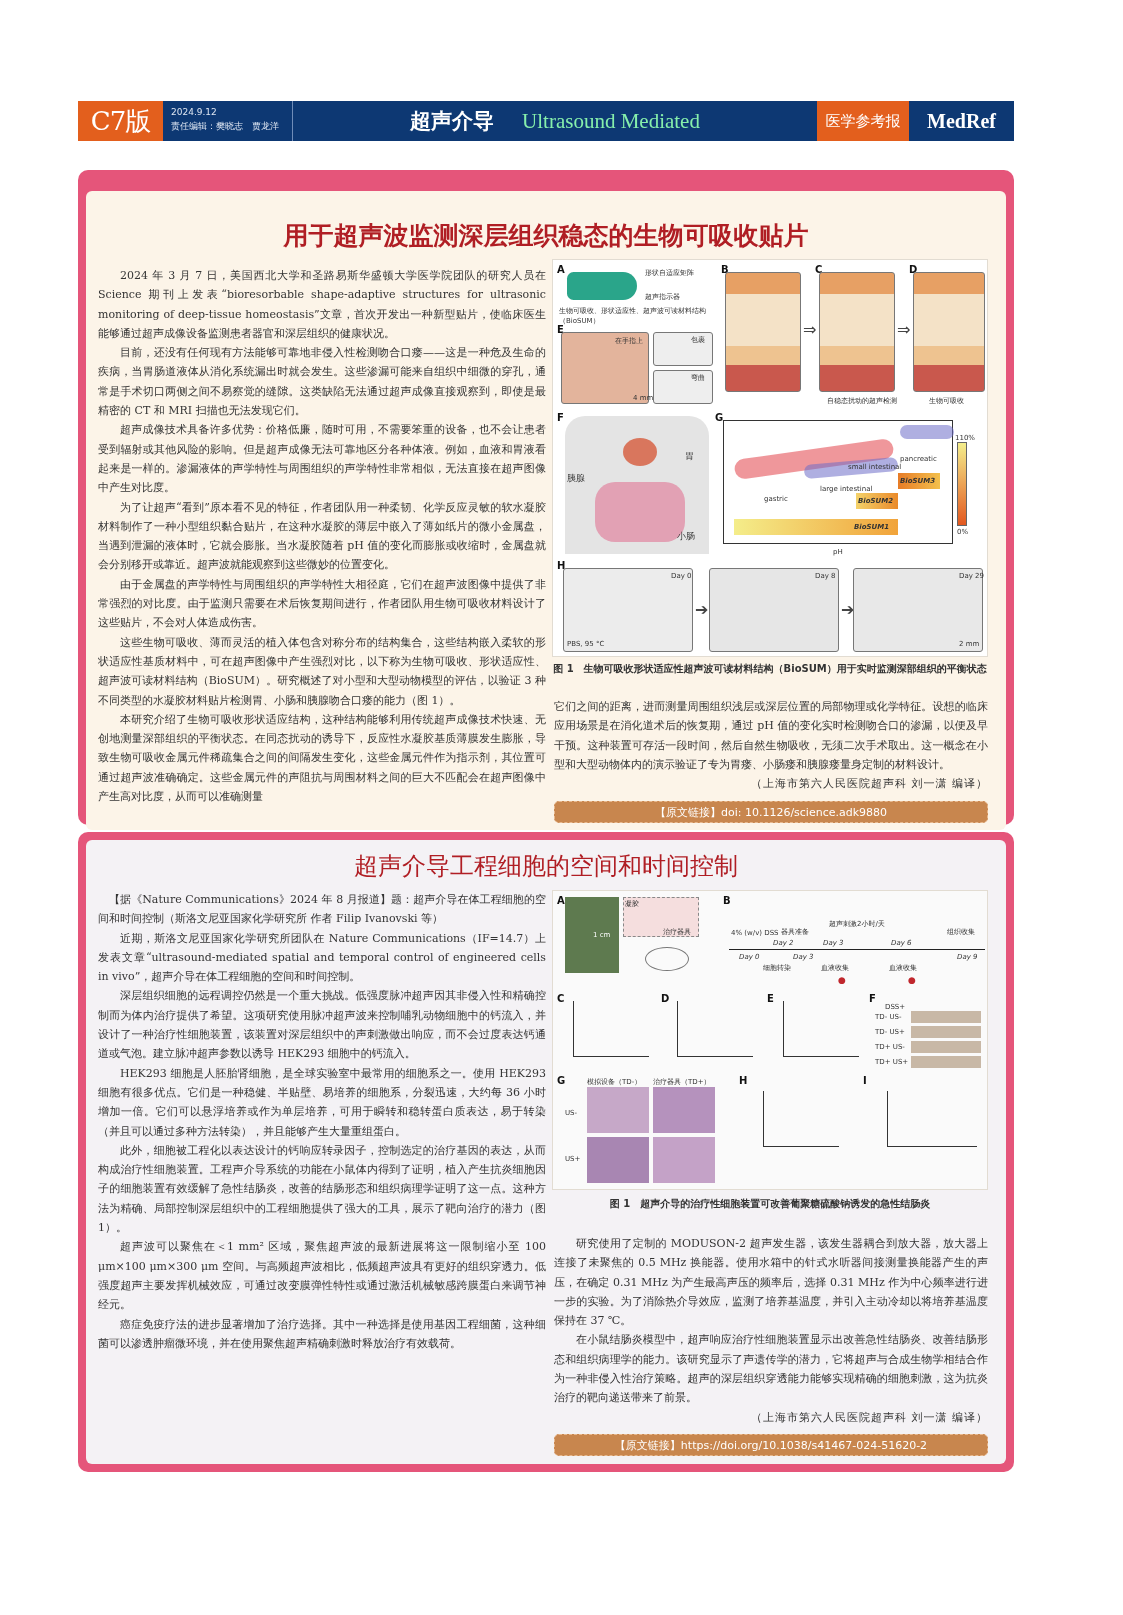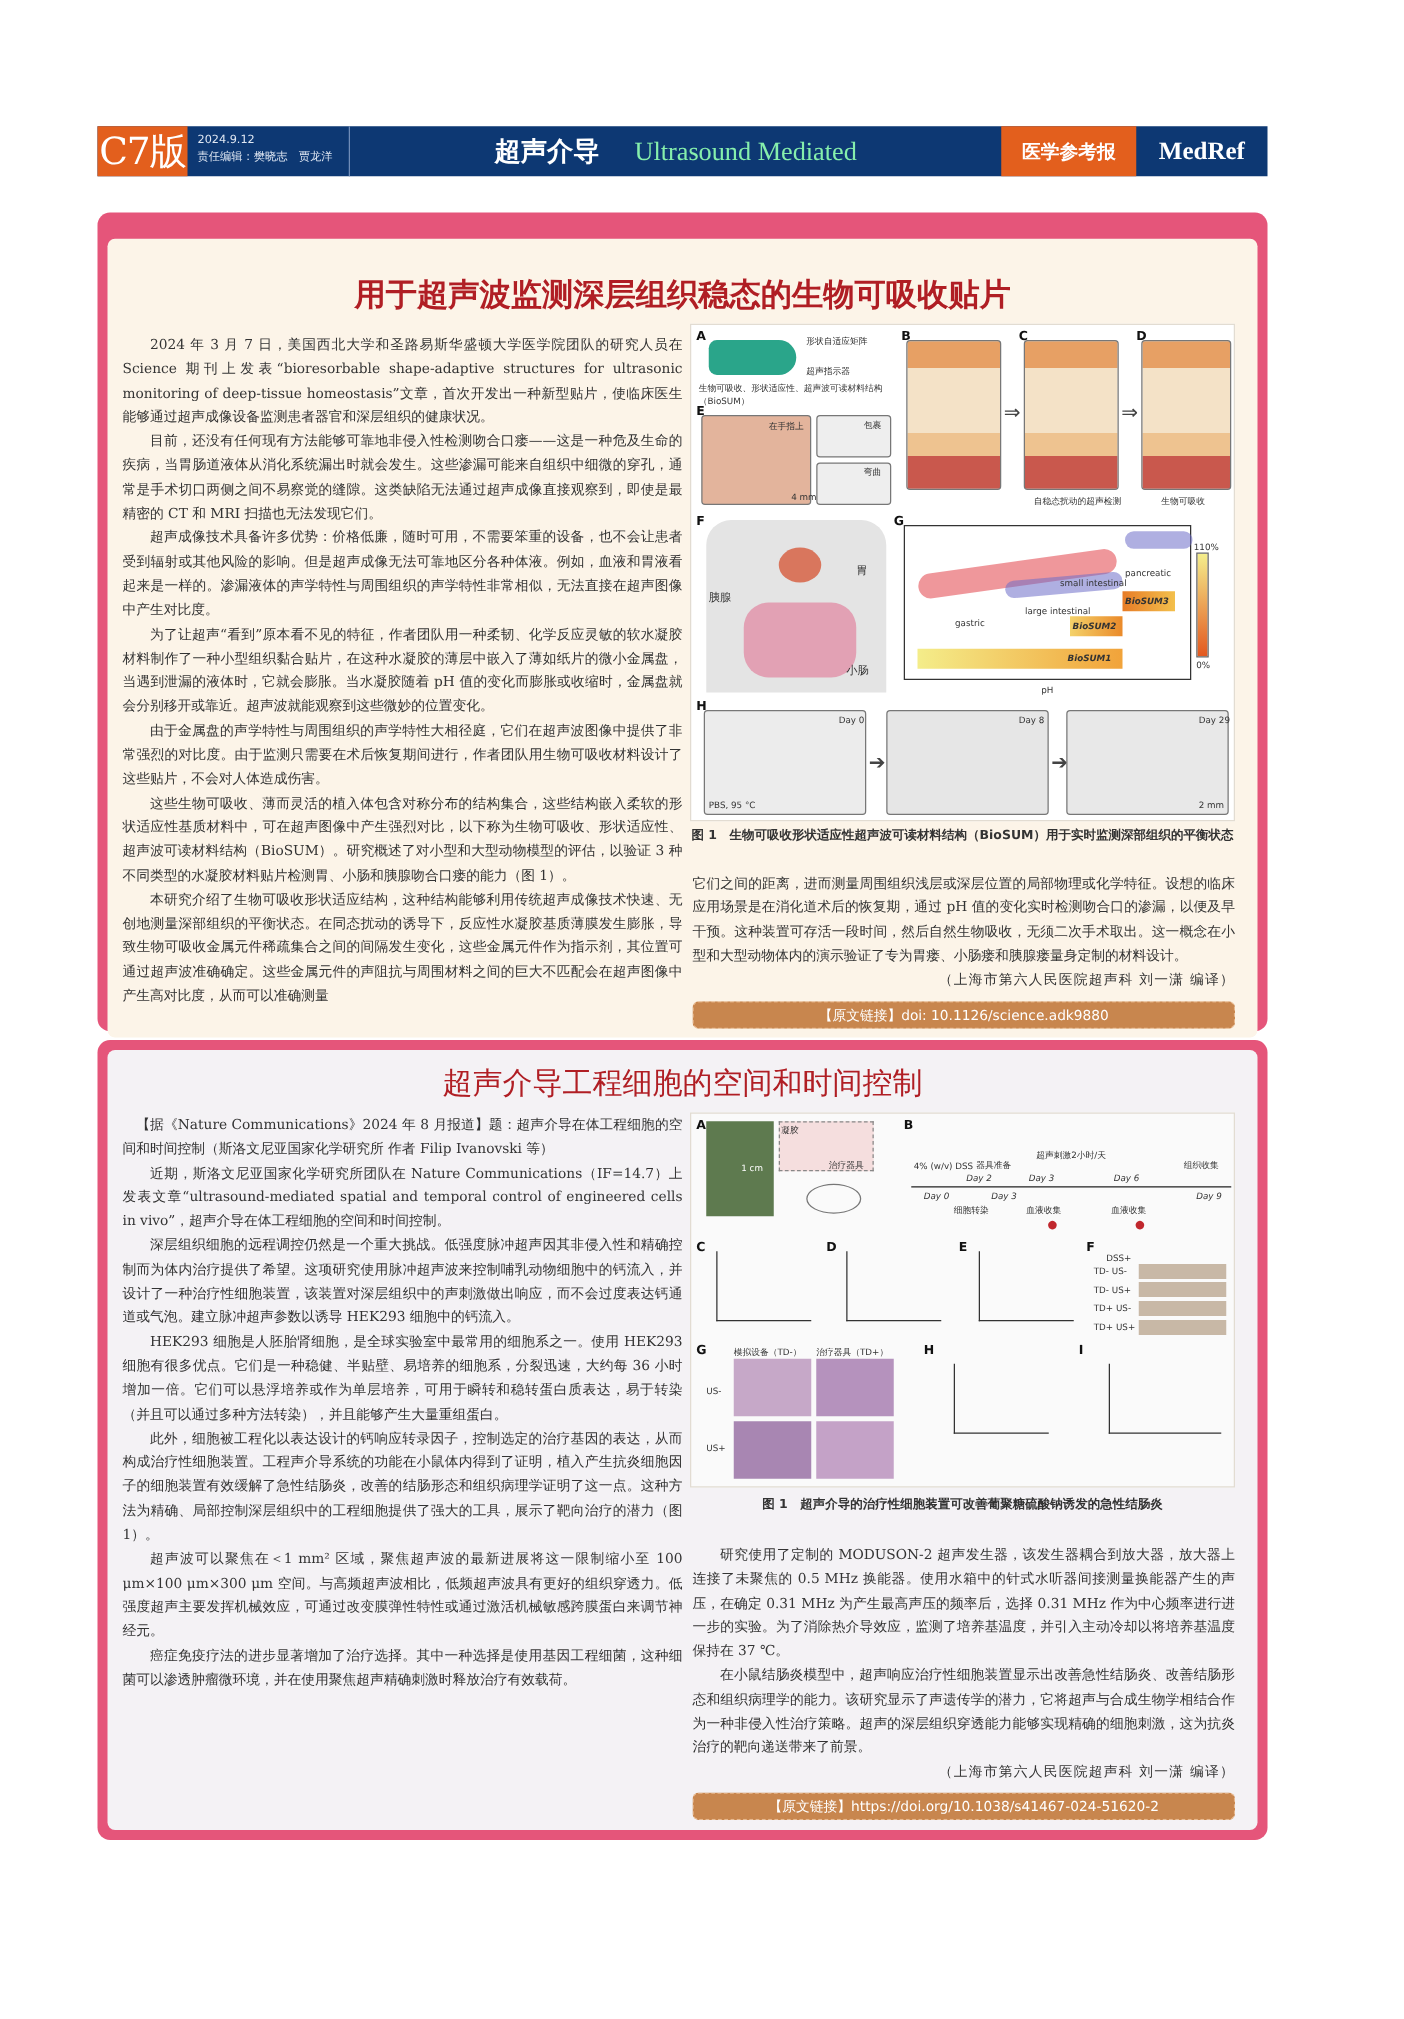--- a/index.html
+++ b/index.html
@@ -1,25 +1,25 @@
 <!DOCTYPE html>
 <html><head>
 <meta charset="utf-8">
 <style>
   * { box-sizing: border-box; margin: 0; padding: 0; }
   body { width: 1123px; height: 1615px; background: #ffffff; font-family: "DejaVu Serif", "Liberation Serif", serif; color: #2a2a2a; position: relative; overflow: hidden; }
 
   
   .masthead { position: absolute; left: 78px; top: 101px; width: 936px; height: 40px; background: #0d3873; display: flex; align-items: stretch; }
-  .mh-page { width: 72px; background: #e35f1d; color: #fff; font-family: "DejaVu Serif", serif; font-size: 30px; display: flex; align-items: center; justify-content: center; letter-spacing: -1px; }
+  .mh-page { width: 85px; background: #e35f1d; color: #fff; font-family: "DejaVu Serif", serif; font-size: 26px; display: flex; align-items: center; justify-content: center; letter-spacing: -1px; }
   .mh-meta { width: 130px; color: #dfe7f3; font-family: "DejaVu Sans", sans-serif; font-size: 9px; padding: 4px 0 0 8px; line-height: 14px; border-right: 1px solid #6f8cb8; }
   .mh-title { flex: 1; display: flex; align-items: center; justify-content: center; gap: 28px; }
   .mh-title .zh { color: #fff; font-size: 21px; font-weight: bold; font-family: "DejaVu Sans", sans-serif; }
   .mh-title .en { color: #86efac; font-size: 21px; font-family: "Liberation Serif", serif; }
-  .mh-brand-zh { width: 108px; background: #e35f1d; color: #fff; font-size: 15px; font-weight: bold; display: flex; align-items: center; justify-content: center; font-family: "DejaVu Sans", sans-serif; }
+  .mh-brand-zh { width: 92px; background: #e35f1d; color: #fff; font-size: 15px; font-weight: normal; display: flex; align-items: center; justify-content: center; font-family: "DejaVu Sans", sans-serif; }
   .mh-brand-en { width: 105px; color: #fff; font-size: 20px; font-weight: bold; display: flex; align-items: center; justify-content: center; font-family: "Liberation Serif", serif; }
 
   
   .article { position: absolute; left: 78px; width: 936px; border-radius: 10px; background: #e5557a; padding: 8px; }
   .a1 { top: 170px; height: 655px; }
   .a2 { top: 832px; height: 640px; }
   .inner { width: 100%; height: 100%; border-radius: 6px; position: relative; }
   .a1 .inner { background: #fcf4e8; margin-top: 13px; }
   .a2 .inner { background: #f4f2f5; }
 

